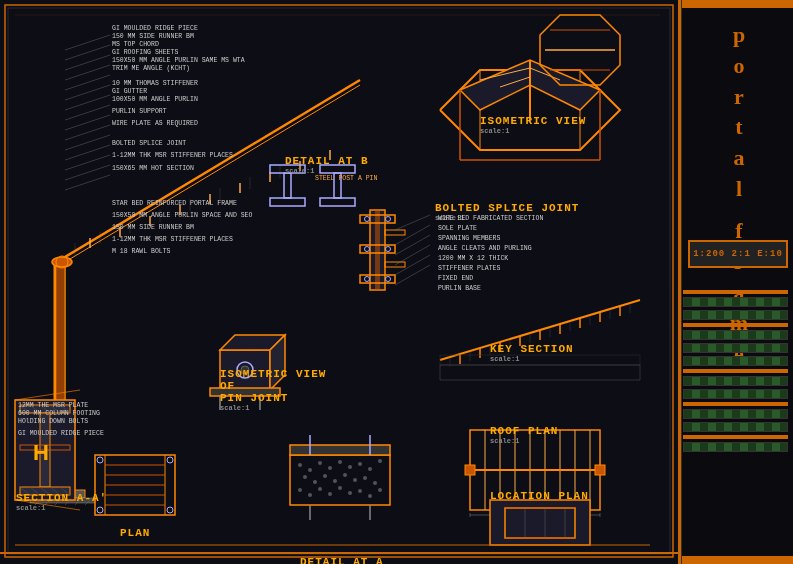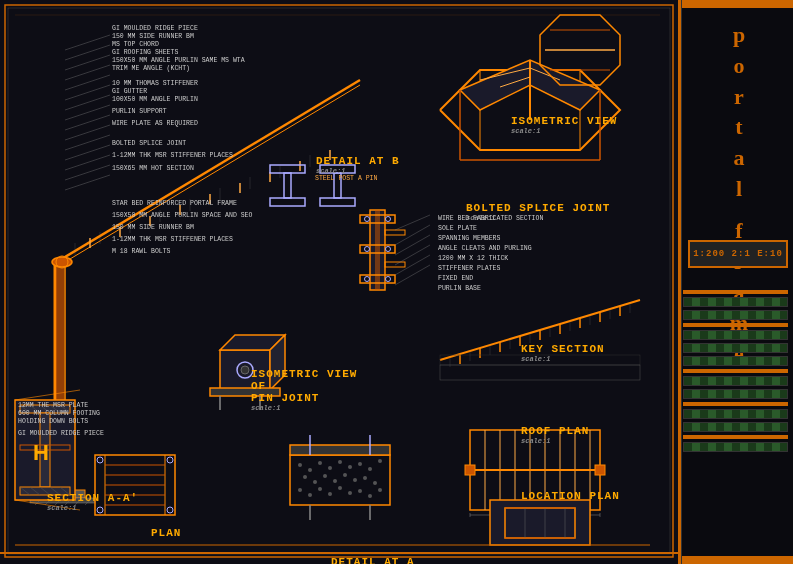--- a/index.html
+++ b/index.html
@@ -131,29 +131,27 @@
 
     
     .section-label {
       position: absolute;
       color: #ffaa00;
       font-size: 11px;
       font-weight: bold;
       letter-spacing: 1px;
       text-transform: uppercase;
       font-family: 'Courier New', monospace;
-      padding-left: 31px;
     }
     .section-sublabel {
       color: #888;
       font-size: 7px;
       display: block;
       letter-spacing: 0px;
       text-transform: lowercase;
-      font-style: italic;
     }
 
     
     .ann-text {
       position: absolute;
       color: #cccccc;
       font-size: 6.5px;
       font-family: 'Courier New', monospace;
       white-space: nowrap;
     }

